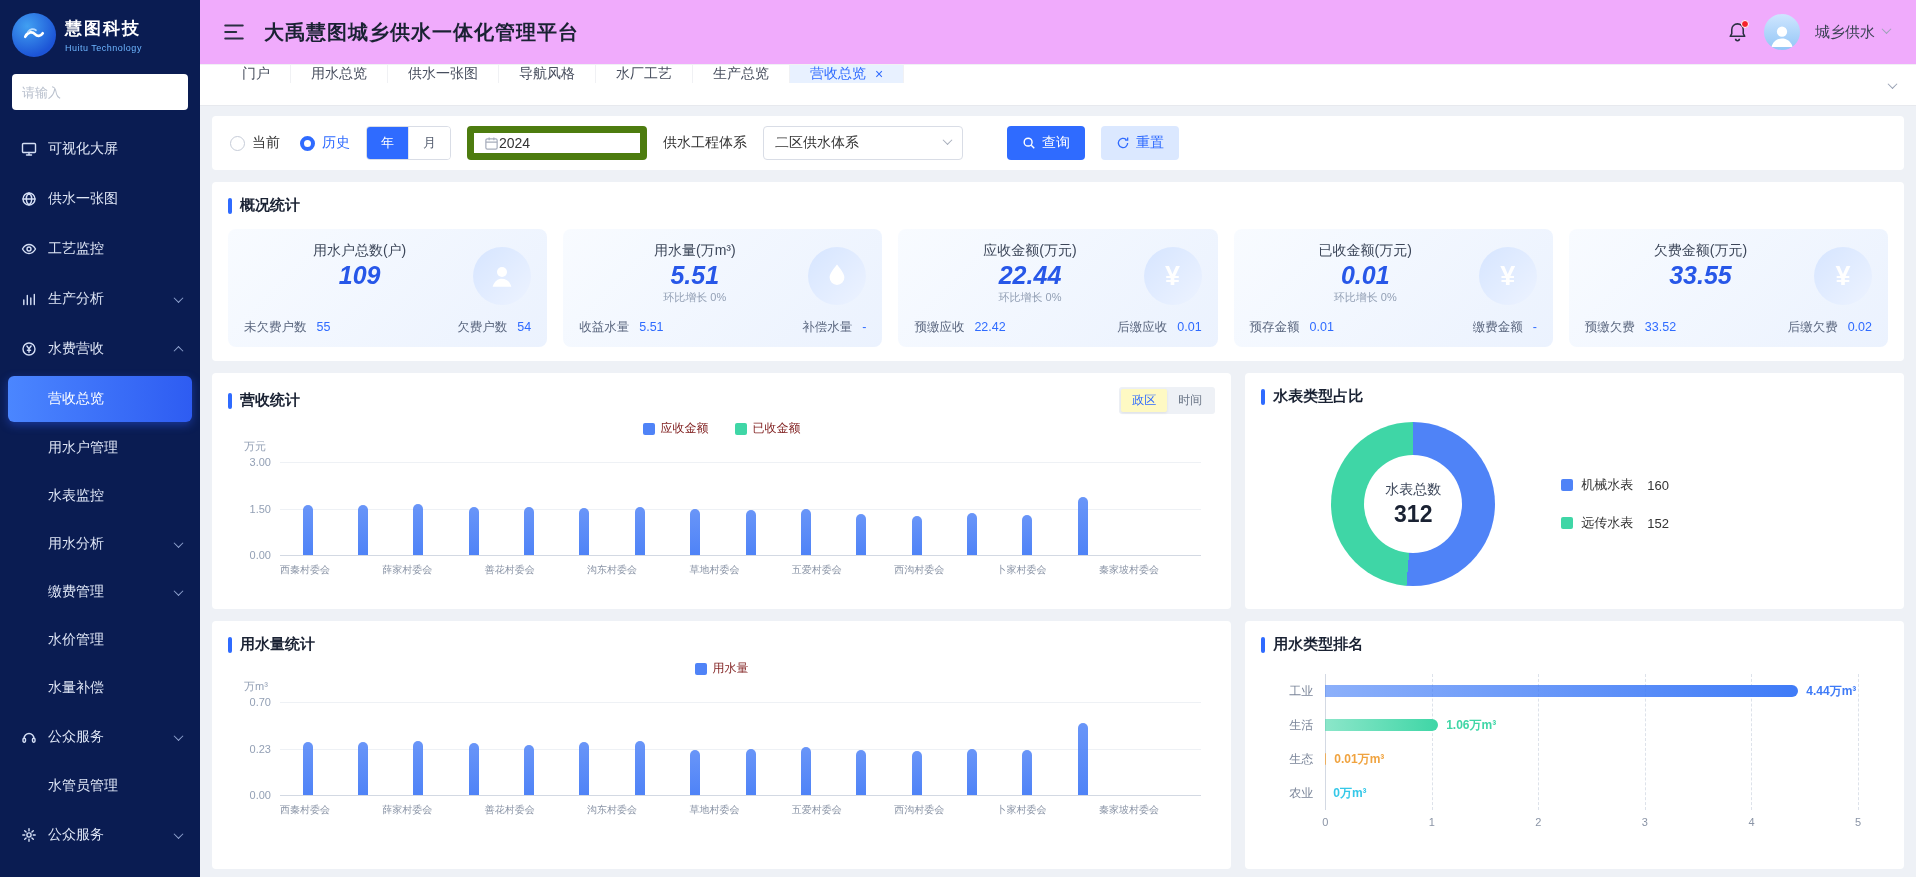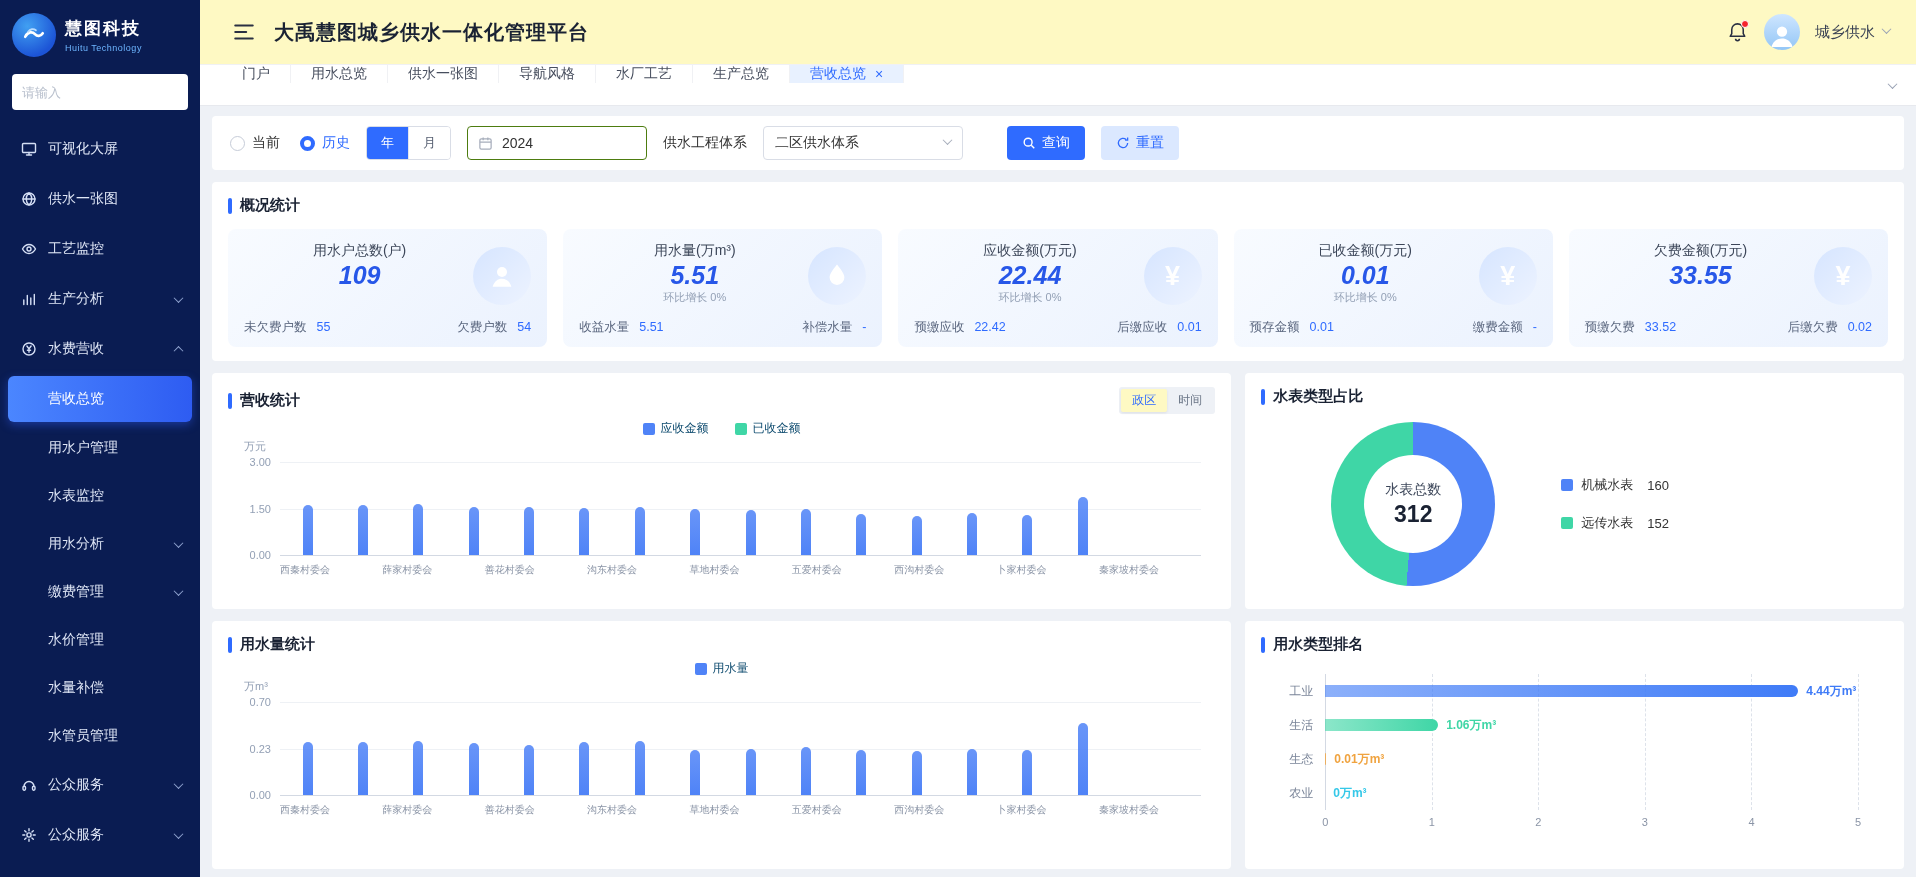--- a/index.html
+++ b/index.html
@@ -24,21 +24,21 @@
   .mi-label { flex:1; white-space:nowrap; }
   .mi-caret { margin-left:auto; color:#8fa2cf; display:flex; }
   .menu-sub { padding-left:48px; height:48px; }
   .menu-sub.active { background:linear-gradient(90deg,#4b86ff,#2e5cf2); margin:2px 8px; padding-left:40px; border-radius:6px; height:46px; color:#fff; box-shadow:0 3px 10px rgba(46,92,242,.45); }
 
   .chev { display:inline-block; width:7px; height:7px; border-right:1.6px solid currentColor; border-bottom:1.6px solid currentColor; transform:rotate(45deg) translate(-1px,-1px); }
   .chev.up { transform:rotate(-135deg) translate(-1px,-1px); }
 
   
   .main { flex:1; display:flex; flex-direction:column; min-width:0; }
-  .topbar { height:64px; background:#fef9c3; display:flex; align-items:center; padding:0 26px 0 32px; flex:0 0 64px; }
+  .topbar { height:64px; background:#f0abfc; display:flex; align-items:center; padding:0 26px 0 22px; flex:0 0 64px; }
   .fold-icon { width:24px; height:24px; cursor:pointer; display:flex; align-items:center; }
   .app-title { font-size:20px; font-weight:bold; color:#1a2233; margin-left:18px; letter-spacing:1px; }
   .topbar-right { margin-left:auto; display:flex; align-items:center; gap:15px; }
   .bell { position:relative; width:23px; height:23px; cursor:pointer; }
   .bell svg { width:23px; height:23px; }
   .bell-dot { position:absolute; top:-1px; right:0; width:8px; height:8px; background:#f5222d; border-radius:50%; border:1px solid #fff; }
   .avatar { width:36px; height:36px; border-radius:50%; background:linear-gradient(180deg,#cfe6ff,#93c6f6); display:flex; align-items:flex-end; justify-content:center; overflow:hidden; cursor:pointer; }
   .avatar svg { width:30px; height:30px; }
   .user-menu { display:flex; align-items:center; gap:8px; cursor:pointer; color:#3a4254; }
   .user-name { font-size:15px; }
@@ -60,21 +60,21 @@
   .filterbar { background:#fff; border-radius:4px; height:54px; flex:0 0 54px; display:flex; align-items:center; gap:16px; padding:0 18px; }
   .radios { display:flex; align-items:center; gap:20px; }
   .radio { display:flex; align-items:center; gap:7px; cursor:pointer; }
   .radio-dot { width:15px; height:15px; border-radius:50%; border:1px solid #c6ccd8; background:#fff; }
   .radio.selected .radio-dot { border:4.5px solid #2f6bff; }
   .radio.selected .radio-label { color:#2f6bff; }
   .seg { display:flex; border:1px solid #d9dde6; border-radius:4px; overflow:hidden; }
   .seg-btn { padding:0 14px; height:32px; line-height:32px; font-size:13px; background:#fff; color:#555e70; cursor:pointer; border-left:1px solid #e3e6ee; }
   .seg-btn:first-child { border-left:none; }
   .seg-btn.selected { background:#2f6bff; color:#fff; }
-  .date-input { width:180px; height:34px; border:1px solid #4d7c0f; border-radius:4px; display:flex; align-items:center; gap:9px; padding:0 10px; color:#333; background:#fff; cursor:pointer; }
+  .date-input { width:180px; height:34px; border:7px solid #4d7c0f; border-radius:4px; display:flex; align-items:center; padding:0 10px; color:#333; background:#fff; cursor:pointer; }
   .date-input svg { width:15px; height:15px; }
   .filter-label { color:#333; }
   .select { width:200px; height:34px; border:1px solid #d9dde6; border-radius:4px; display:flex; align-items:center; justify-content:space-between; padding:0 11px; background:#fff; color:#333; cursor:pointer; }
   .select .chev { color:#a7aebc; margin-top:-3px; }
   .btn { height:34px; padding:0 15px; border-radius:4px; display:flex; align-items:center; gap:6px; font-size:14px; cursor:pointer; border:none; font-family:inherit; }
   .btn svg { width:14px; height:14px; }
   .btn-primary { background:#2f6bff; color:#fff; margin-left:28px; }
   .btn-light { background:#dbe8ff; color:#2f6bff; }
 
   
@@ -99,21 +99,21 @@
   
   .charts-row { display:flex; gap:14px; height:236px; flex:0 0 236px; }
   .charts-row.bottom { height:248px; flex:0 0 248px; }
   .chart-card-left { flex:1027 1027 0; min-width:0; }
   .chart-card-right { flex:652 652 0; min-width:0; }
   .chart-head { display:flex; justify-content:space-between; align-items:center; }
   .mini-seg { display:flex; background:#eef1f6; border-radius:3px; padding:2px; font-size:12px; }
   .mini-seg-btn { padding:3px 11px; color:#6b7687; cursor:pointer; border-radius:2px; }
   .mini-seg-btn.selected { background:#fef9c3; color:#2f6bff; box-shadow:0 1px 3px rgba(0,0,0,.08); }
 
-  .legend { display:flex; justify-content:center; gap:26px; margin-top:6px; font-size:12px; color:#0c4a6e; }
+  .legend { display:flex; justify-content:center; gap:26px; margin-top:6px; font-size:12px; color:#7f1d1d; }
   .legend-item { display:flex; align-items:center; gap:6px; cursor:pointer; }
   .legend-swatch { width:12px; height:12px; border-radius:2px; }
 
   .vchart { margin-top:2px; }
   .vchart-ylabel { font-size:11px; color:#93a0b5; margin-left:16px; }
   .vchart-plot { position:relative; height:94px; margin:8px 14px 0 52px; border-bottom:1px solid #d3d9e3; }
   .gridline { position:absolute; left:0; right:0; height:0; border-top:1px solid #eef1f5; }
   .ytick { position:absolute; right:100%; margin-right:9px; font-size:11px; color:#93a0b5; transform:translateY(-50%); white-space:nowrap; }
   .bars { position:absolute; inset:0; display:flex; justify-content:space-around; align-items:flex-end; }
   .bar-group { display:flex; align-items:flex-end; gap:2px; height:100%; }
@@ -239,35 +239,35 @@
           <span class="mi-caret">
             <span class="chev"></span>
           </span>
         </div>
         <div class="menu-item menu-sub">
           <span class="mi-label">水价管理</span>
         </div>
         <div class="menu-item menu-sub">
           <span class="mi-label">水量补偿</span>
         </div>
-        <div class="menu-item menu-sub">
-          <span class="mi-label">水管员管理</span>
-        </div>
         <div class="menu-item">
           <span class="mi-icon">
             <svg viewBox="0 0 16 16">
               <path d="M3 9.5a5 5 0 0 1 10 0"></path>
               <rect x="2" y="9.2" width="2.5" height="4" rx="1.1"></rect>
               <rect x="11.5" y="9.2" width="2.5" height="4" rx="1.1"></rect>
             </svg>
           </span>
           <span class="mi-label">公众服务</span>
           <span class="mi-caret">
             <span class="chev"></span>
           </span>
+        </div>
+        <div class="menu-item menu-sub">
+          <span class="mi-label">水管员管理</span>
         </div>
         <div class="menu-item">
           <span class="mi-icon">
             <svg viewBox="0 0 16 16">
               <circle cx="8" cy="8" r="2.1"></circle>
               <path d="M8 1.8v2M8 12.2v2M1.8 8h2M12.2 8h2M3.7 3.7l1.4 1.4M10.9 10.9l1.4 1.4M12.3 3.7l-1.4 1.4M5.1 10.9l-1.4 1.4"></path>
             </svg>
           </span>
           <span class="mi-label">公众服务</span>
           <span class="mi-caret">

